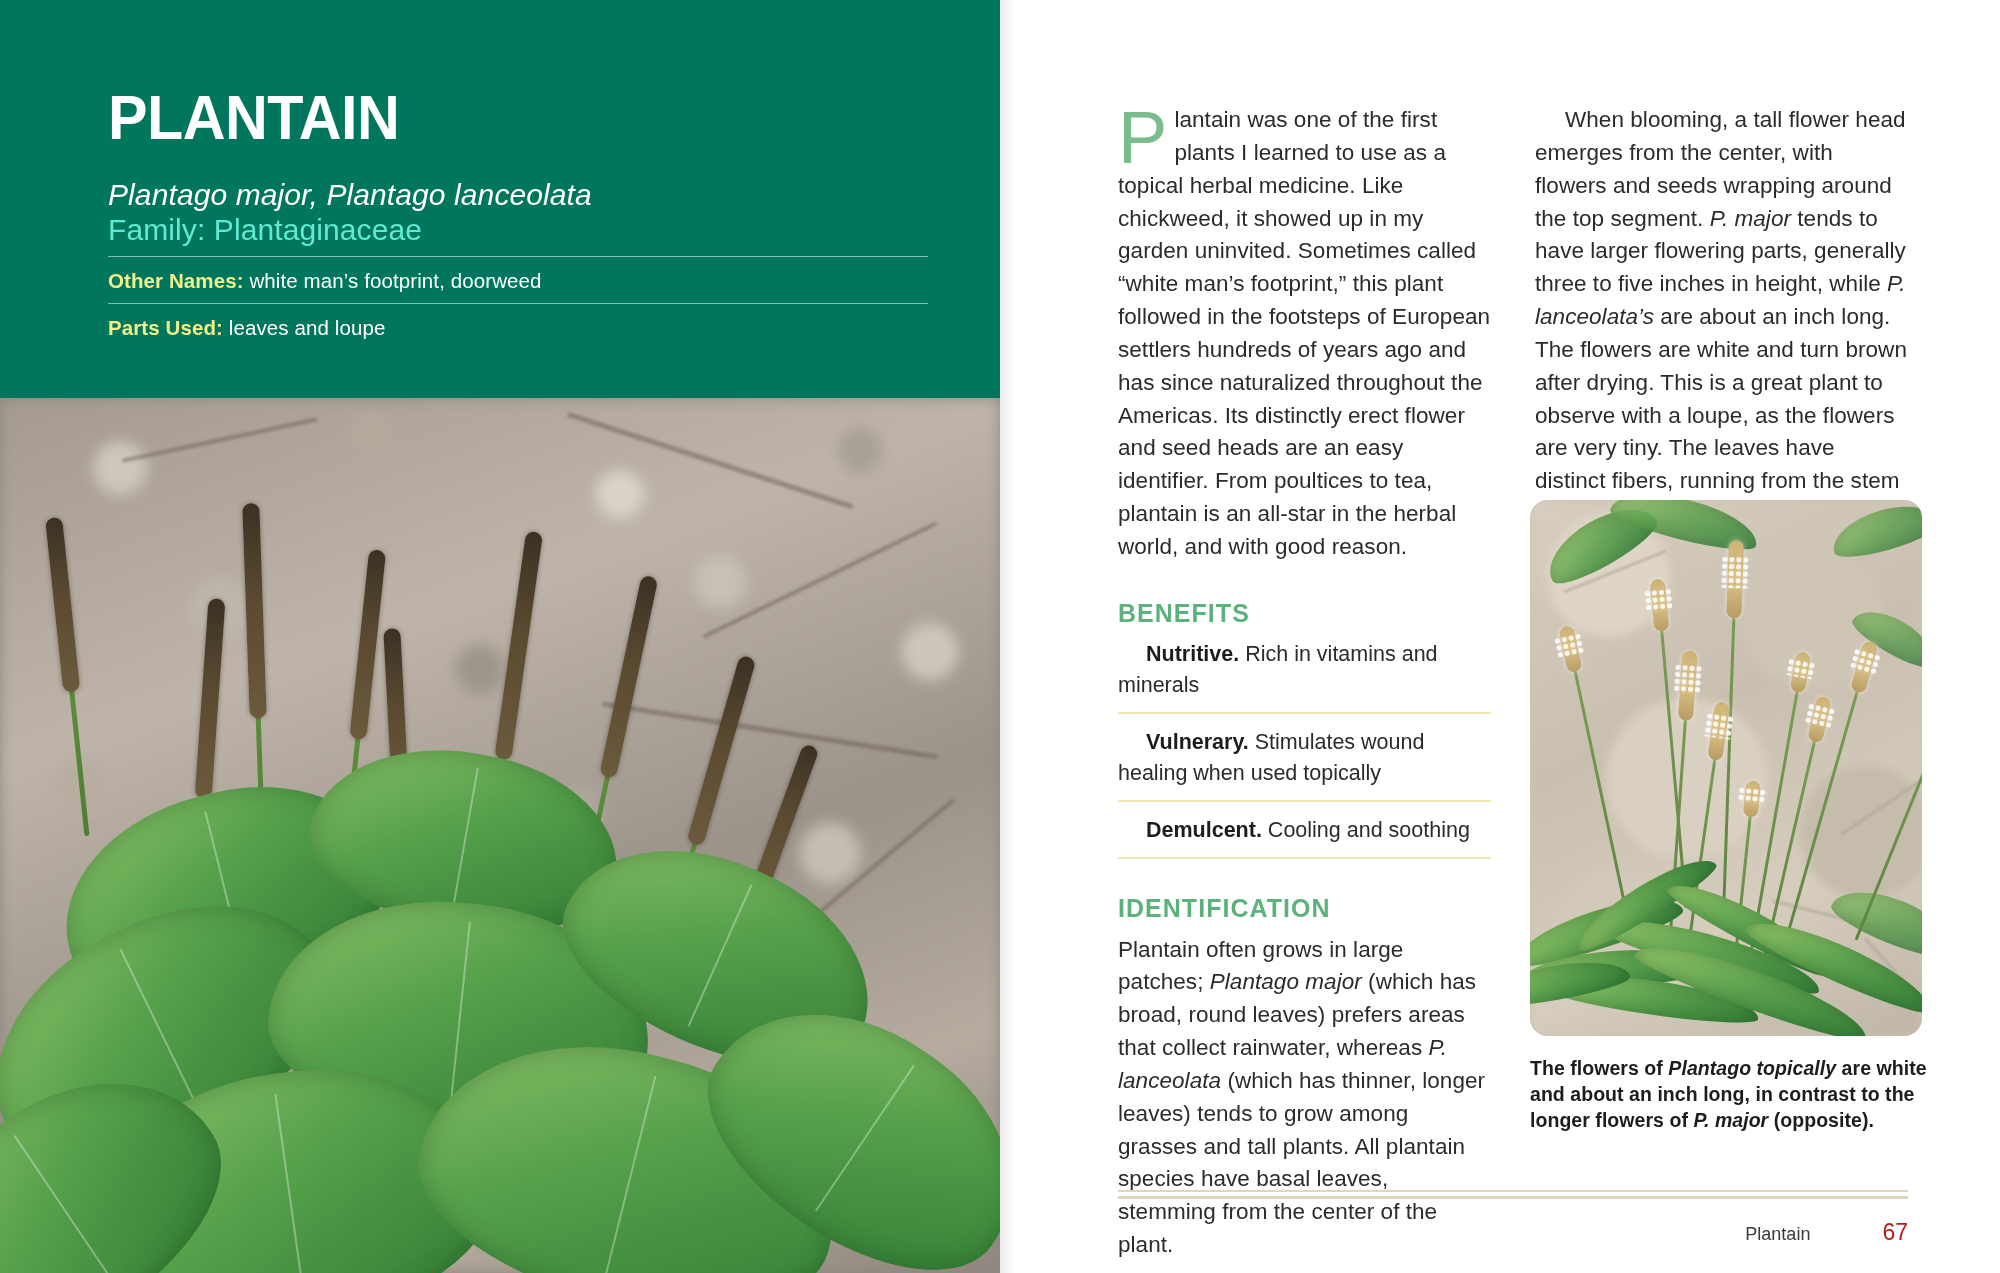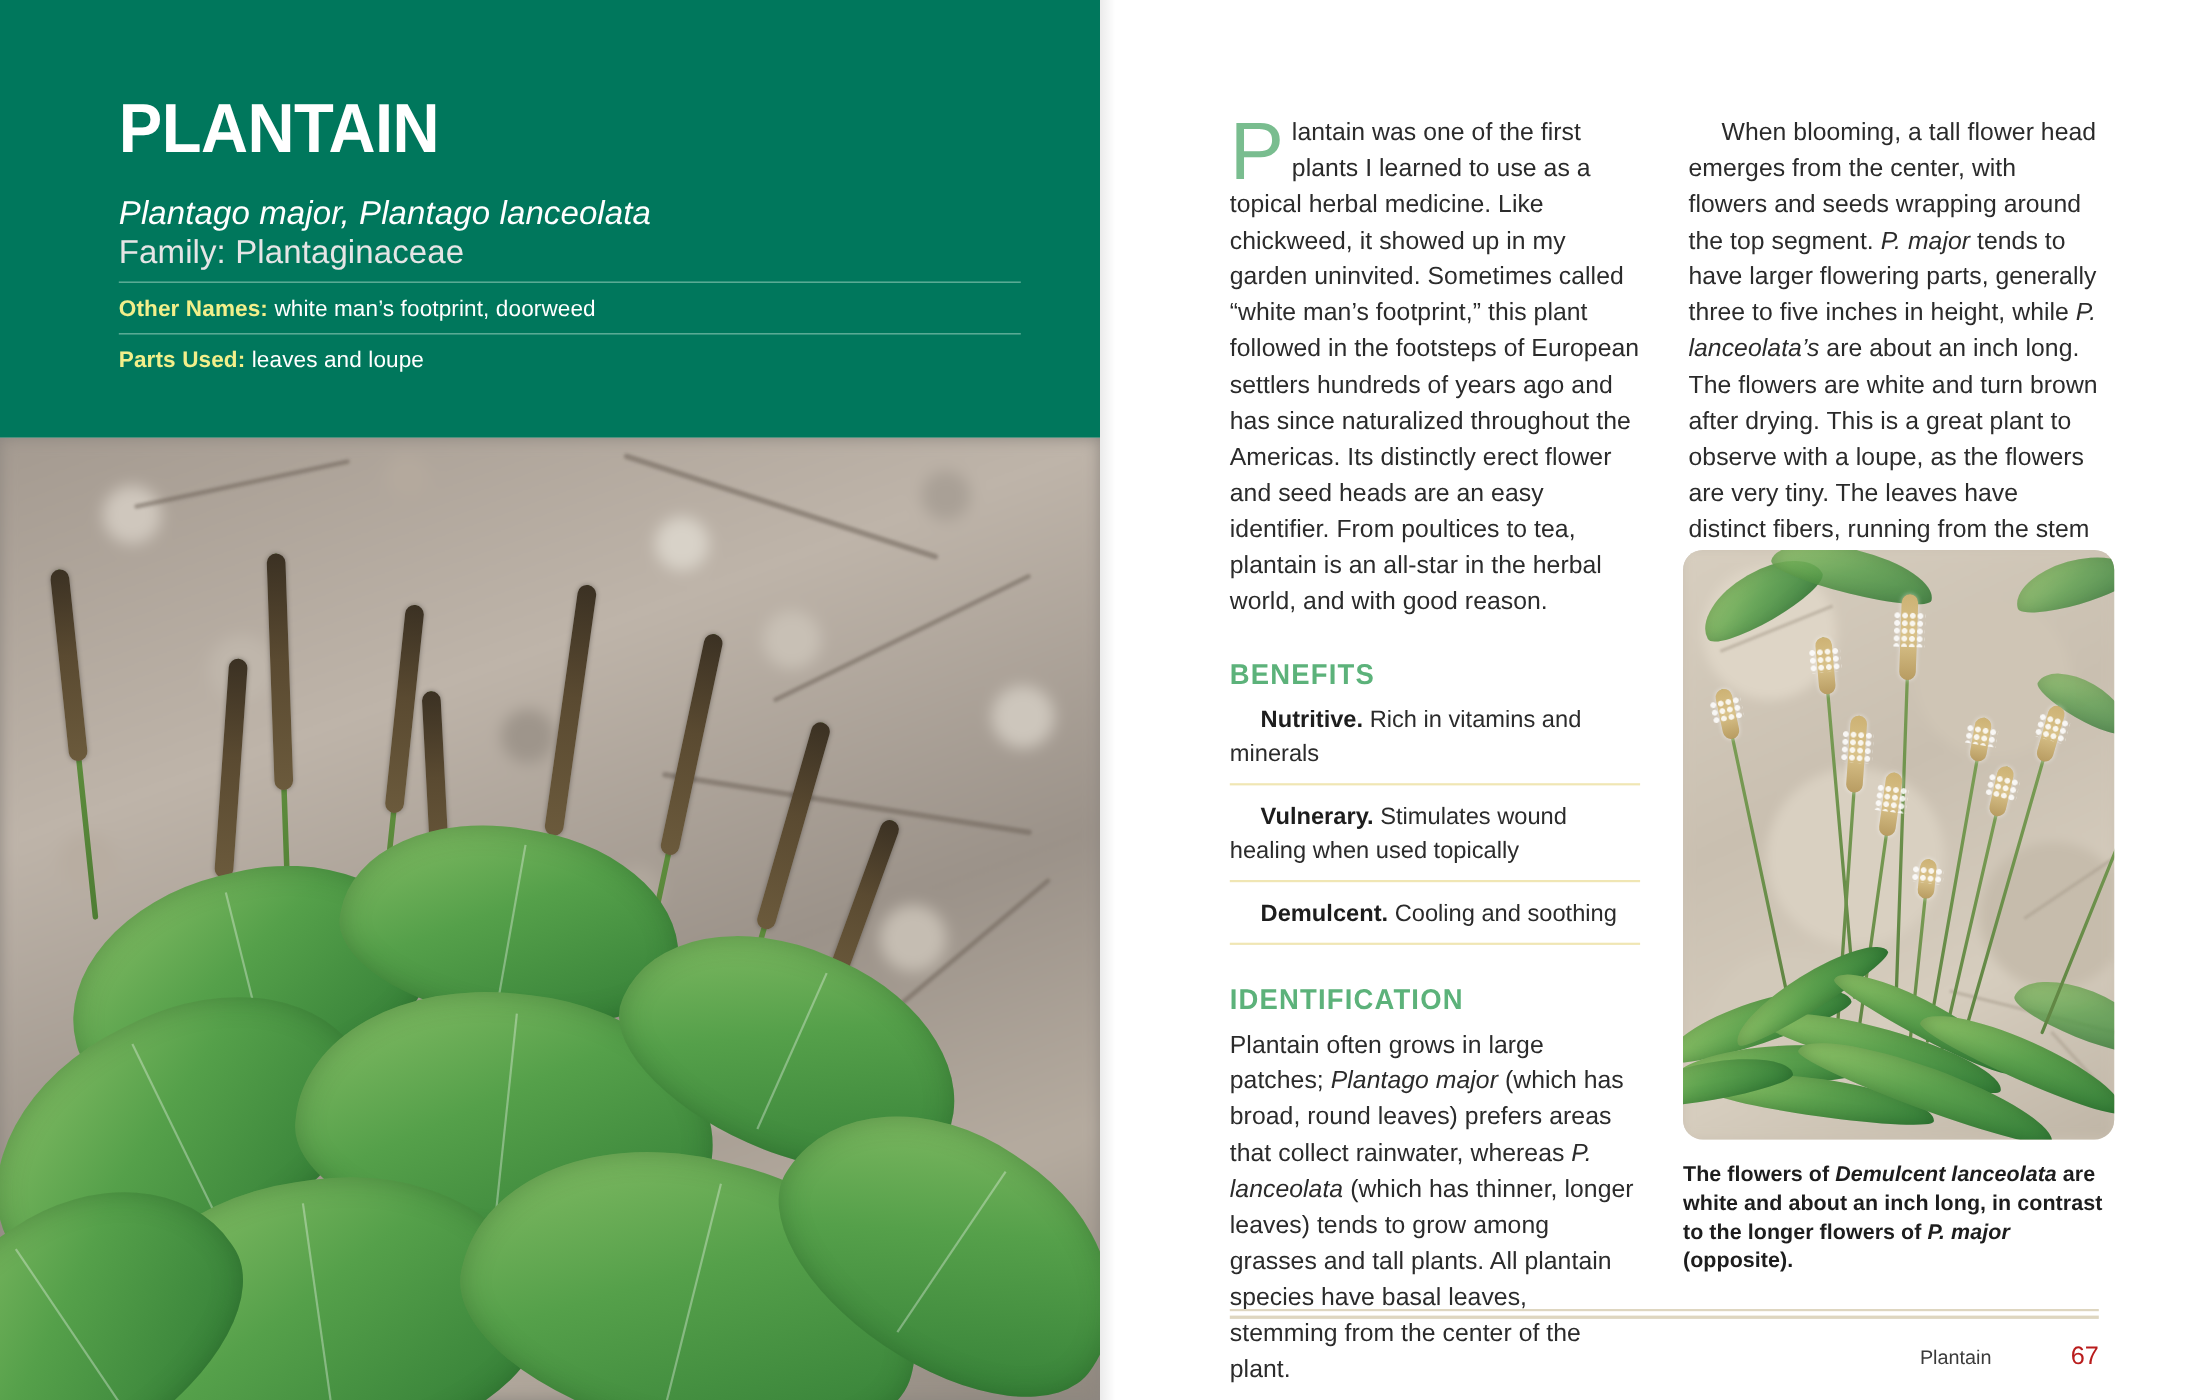--- a/index.html
+++ b/index.html
@@ -41,21 +41,21 @@
     font-size:30px;
     font-style:italic;
     color:#ffffff;
     line-height:1.18;
     margin:0;
     font-weight:400;
     letter-spacing:0.1px;
   }
   .family{
     font-size:30px;
-    color:#e5e5e5;
+    color:#5eead4;
     line-height:1.18;
     margin:0 0 8px 0;
     font-weight:400;
     letter-spacing:0.1px;
   }
   .meta-list{margin:0;padding:0;list-style:none;}
   .meta-row{
     border-top:1.6px solid #7fc0ad;
     padding:11px 0 10px 0;
     font-size:20.5px;
@@ -427,21 +427,21 @@
           <div class="blade" style="left:120px;top:155px;width:245px;height:38px;transform:rotate(20deg);"></div>
           <div class="blade" style="left:55px;top:70px;width:160px;height:32px;transform:rotate(-32deg);"></div>
           <div class="blade" style="left:150px;top:95px;width:180px;height:32px;transform:rotate(28deg);"></div>
           <div class="blade" style="left:230px;top:130px;width:200px;height:36px;transform:rotate(24deg);"></div>
           <div class="blade" style="left:-30px;top:150px;width:150px;height:34px;transform:rotate(-10deg);"></div>
         </div>
       </div>
     </div>
 
     <div class="caption-wrap">
-      <div class="caption" style="position:static;"><span>The flowers of </span><em>Demulcent lanceolata</em><span> are white and about an inch long, in contrast to the longer flowers of </span><em>P. major</em><span> (opposite).</span></div>
+      <div class="caption" style="position:static;"><span>The flowers of </span><em>Plantago topically</em><span> are white and about an inch long, in contrast to the longer flowers of </span><em>P. major</em><span> (opposite).</span></div>
     </div>
 
     <div class="footer-rules">
       <div class="rule-thin"></div>
       <div class="rule-gap"></div>
       <div class="rule-thick"></div>
     </div>
     <div class="footer-meta">
       <span>Plantain</span>
       <span class="folio">67</span>

